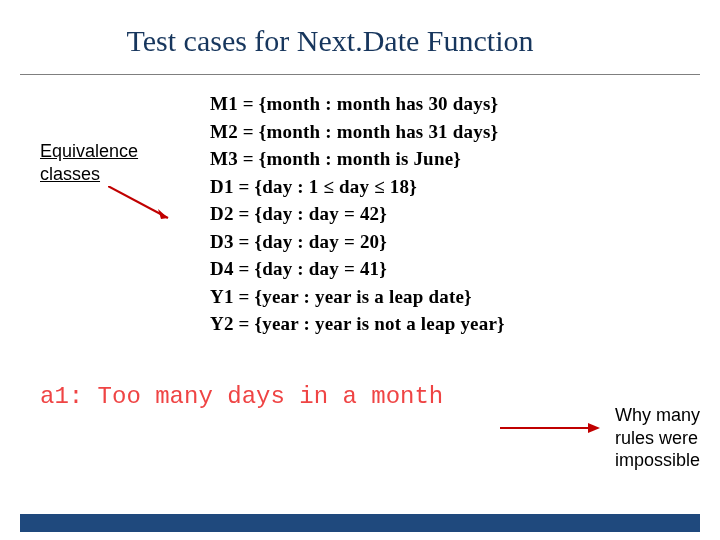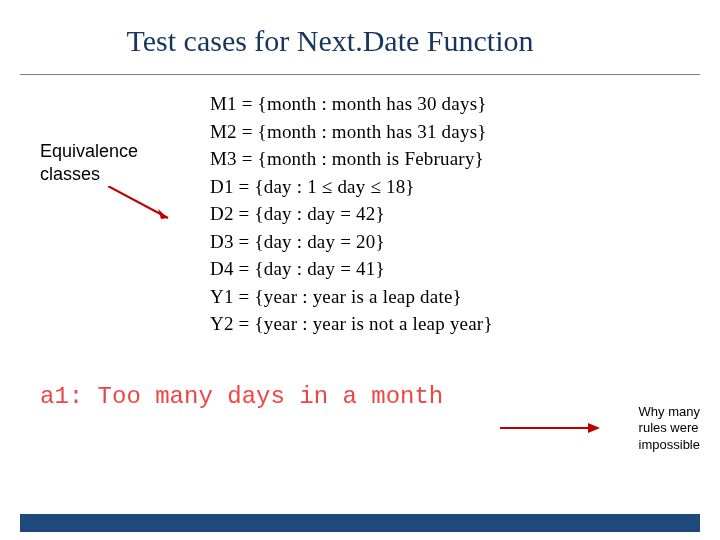--- a/index.html
+++ b/index.html
@@ -36,54 +36,56 @@
     height: 0;
     border-top: 1px solid #7f7f7f;
   }
   .equiv-label {
     position: absolute;
     top: 140px;
     left: 40px;
     font-size: 18px;
     color: #000;
     line-height: 1.25;
+    text-decoration: underline;
   }
   .arrow-equiv {
     position: absolute;
     top: 186px;
     left: 108px;
     width: 70px;
     height: 40px;
   }
   .classes-img {
     position: absolute;
     top: 90px;
     left: 210px;
     width: 420px;
     font-family: Georgia, 'Times New Roman', serif;
     font-size: 19px;
     color: #000;
     line-height: 1.45;
     letter-spacing: 0.2px;
+    font-weight: bold;
   }
   .classes-img div { white-space: nowrap; }
   .actions {
     position: absolute;
     top: 380px;
     left: 40px;
     font-family: Liberation Mono, monospace;
     font-size: 24px;
     color: #ef4444;
     line-height: 1.4;
   }
   .why {
     position: absolute;
     top: 404px;
     right: 20px;
-    font-size: 13px;
+    font-size: 18px;
     color: #000;
     line-height: 1.25;
   }
   .arrow-why {
     position: absolute;
     top: 418px;
     left: 500px;
     width: 100px;
     height: 20px;
   }
@@ -110,21 +112,21 @@
   </div>
 
   <svg class="arrow-equiv" viewBox="0 0 70 40">
     <line x1="0" y1="0" x2="60" y2="32" stroke="#c00000" stroke-width="2"></line>
     <polygon points="60,32 50,23 53,33" fill="#c00000"></polygon>
   </svg>
 
   <div class="classes-img">
     <div>M1 = {month : month has 30 days}</div>
     <div>M2 = {month : month has 31 days}</div>
-    <div>M3 = {month : month is February}</div>
+    <div>M3 = {month : month is June}</div>
     <div>D1 = {day : 1 ≤ day ≤ 18}</div>
     <div>D2 = {day : day = 42}</div>
     <div>D3 = {day : day = 20}</div>
     <div>D4 = {day : day = 41}</div>
     <div>Y1 = {year : year is a leap date}</div>
     <div>Y2 = {year : year is not a leap year}</div>
   </div>
 
   <div class="actions">
     <div>a1: Too many days in a month</div>

